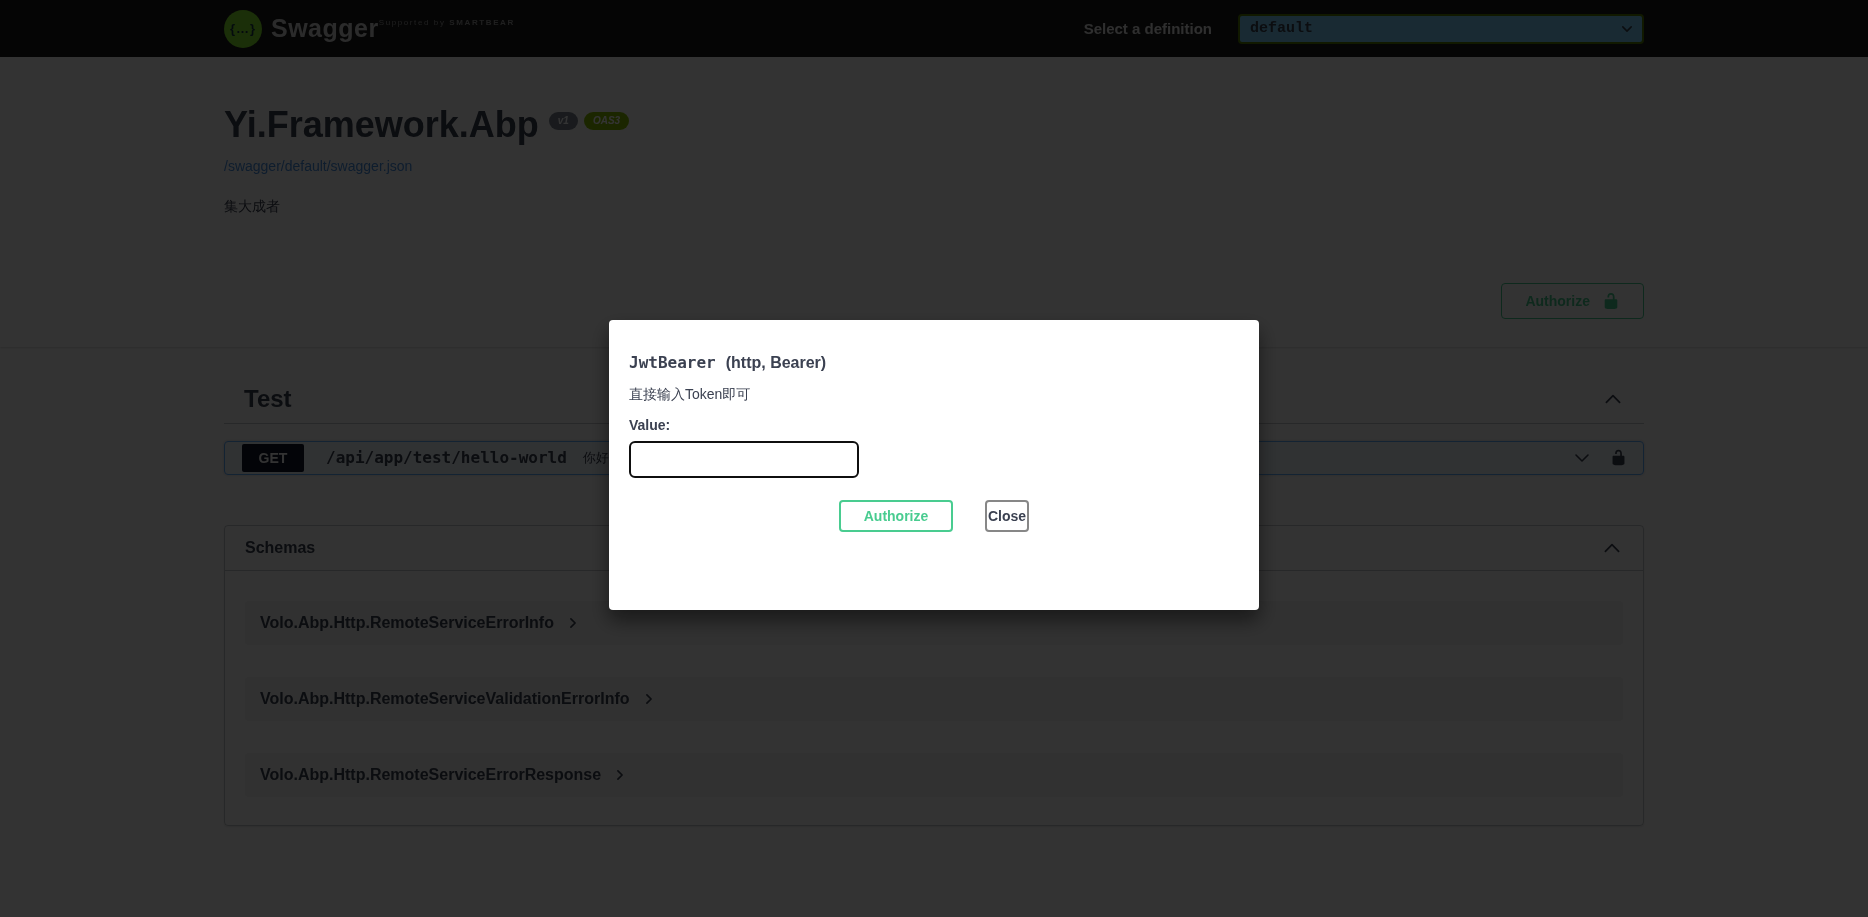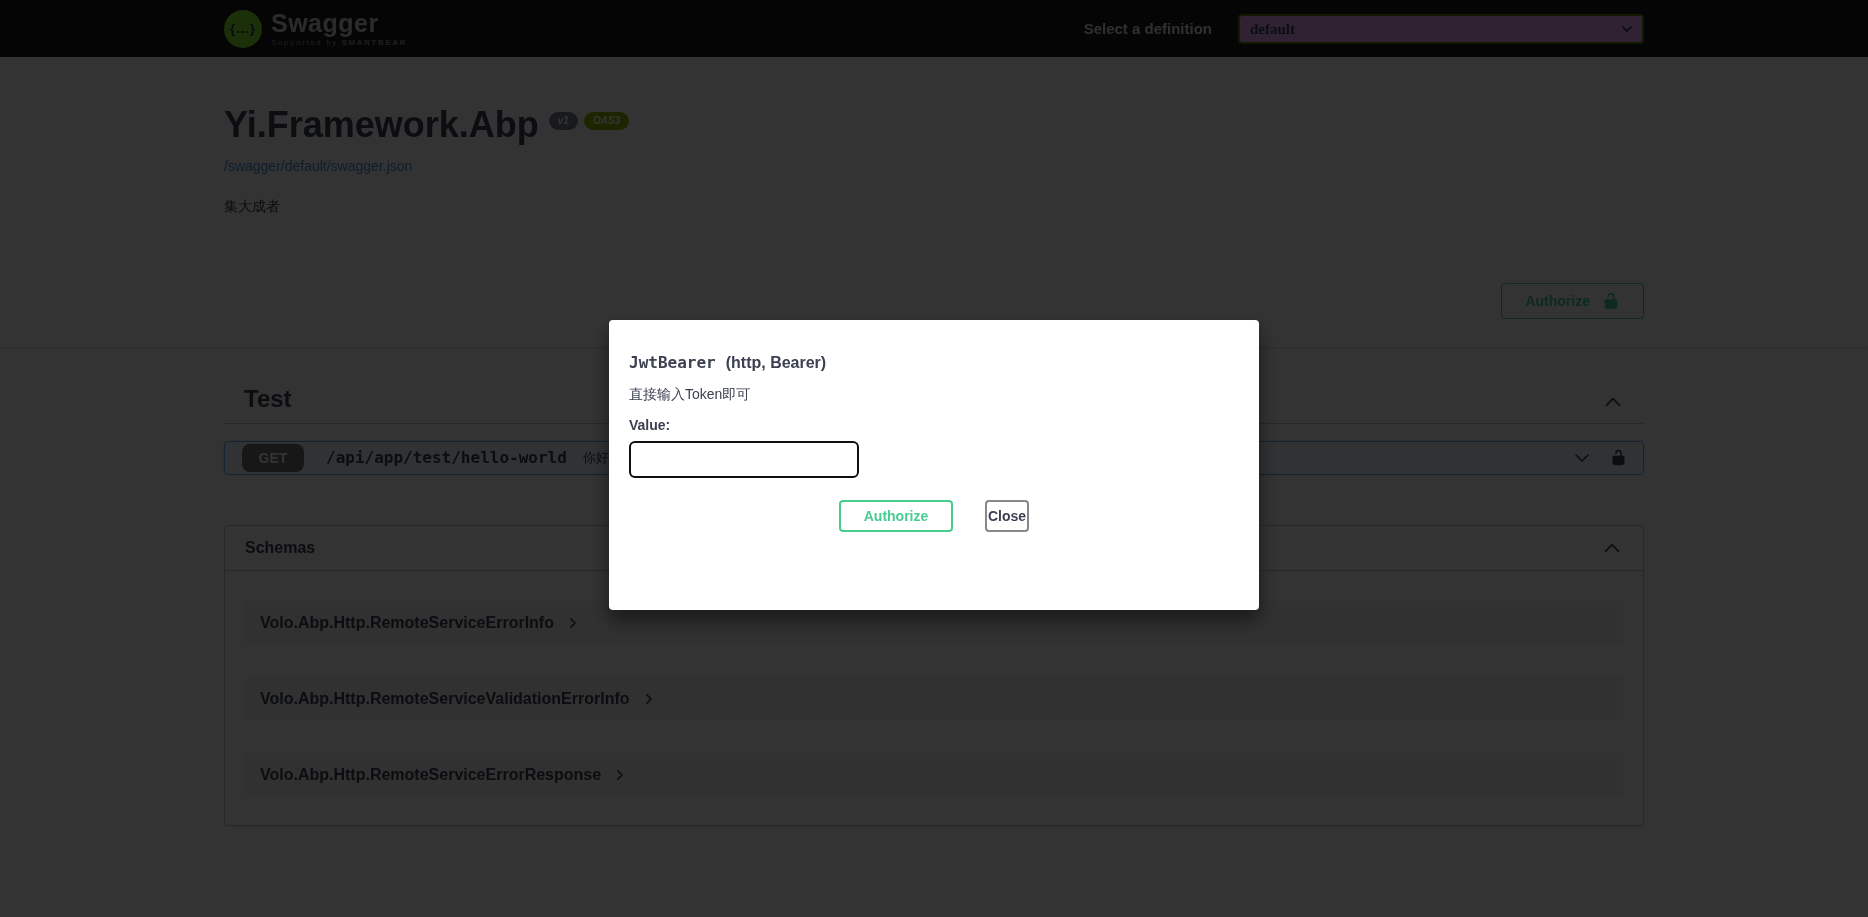--- a/index.html
+++ b/index.html
@@ -15,31 +15,31 @@
 
   
   .topbar { background: #1b1b1b; height: 57px; }
   .topbar .wrapper { height: 100%; display: flex; align-items: center; justify-content: space-between; }
   .logo { display: flex; align-items: center; gap: 9px; }
   .logo-circle {
     width: 38px; height: 38px; border-radius: 50%; background: #85ea2d;
     display: flex; align-items: center; justify-content: center;
     color: #173647; font-weight: bold; font-size: 13px; letter-spacing: 1px;
   }
-  .logo-text-col { display: flex; flex-direction: column; line-height: 1; }
+  .logo-text-col { display: flex; flex-direction: row; line-height: 1; }
   .logo-title { font-size: 25px; font-weight: 600; color: #d8d8d8; letter-spacing: .5px; }
   .logo-tagline { margin-top: 3px; font-size: 8px; color: #9a9a9a; letter-spacing: 1.6px; text-transform: none; }
   .download-url-wrapper { display: flex; align-items: center; gap: 26px; }
   .select-label-text { color: #e8e8e8; font-weight: bold; font-size: 15px; }
   .select-wrap { position: relative; }
   .definition-select {
     -webkit-appearance: none; appearance: none;
-    width: 406px; height: 30px; background: #f0abfc;
+    width: 406px; height: 30px; background: #7dd3fc;
     border: 2px solid #547f00; border-radius: 4px;
-    font-family: Liberation Serif, serif;
+    font-family: Liberation Mono, monospace;
     font-size: 15px; font-weight: bold; color: #3b4151;
     padding: 0 32px 0 10px; outline: none;
   }
   .select-chevron { position: absolute; right: 10px; top: 8px; pointer-events: none; display: block; }
 
   
   .info-section .wrapper { padding-top: 48px; }
   .api-title { font-size: 36px; font-weight: bold; color: #3b4151; display: flex; align-items: flex-start; gap: 10px; line-height: 1.1; }
   .badges { display: flex; gap: 6px; margin-top: 7px; }
   .badge { border-radius: 57px; color: #fff; font-size: 10px; font-weight: bold; padding: 4px 9px; line-height: 1; font-style: italic; }
@@ -54,32 +54,32 @@
   .btn-authorize {
     display: flex; align-items: center; gap: 12px;
     background: transparent; border: 1px solid #49cc90; border-radius: 4px;
     color: #49cc90; font-family: "Liberation Sans", sans-serif; font-weight: bold; font-size: 14px;
     padding: 8px 23px; cursor: pointer;
   }
 
   
   .opblock-tag-section { margin-top: 28px; }
   .opblock-tag {
-    display: flex; align-items: flex-end; justify-content: space-between;
+    display: flex; align-items: center; justify-content: space-between;
     padding: 10px 20px; border-bottom: 1px solid rgba(59,65,81,.3); cursor: pointer;
   }
   .opblock-tag-title { font-size: 24px; font-weight: bold; color: #3b4151; }
   .opblock {
     margin-top: 17px; border: 1px solid #61affe; background: rgba(97,175,254,.1);
     border-radius: 4px; box-shadow: 0 0 3px rgba(0,0,0,.19);
   }
   .opblock-summary { display: flex; align-items: center; padding: 2px 12px 2px 17px; min-height: 31px; cursor: pointer; }
   .opblock-method {
-    background: #737373; color: #fff; font-weight: bold; font-size: 14px;
-    border-radius: 8px; padding: 6px 0; width: 62px; text-align: center;
+    background: #0f172a; color: #fff; font-weight: bold; font-size: 14px;
+    border-radius: 2px; padding: 6px 0; width: 62px; text-align: center;
   }
   .opblock-path { margin-left: 22px; font-family: "DejaVu Sans Mono", monospace; font-weight: bold; font-size: 16px; color: #3b4151; }
   .opblock-desc { margin-left: 16px; font-size: 13px; color: #3b4151; }
   .opblock-icons { margin-left: auto; display: flex; align-items: center; gap: 18px; margin-right: 4px; }
   .icon-btn { background: none; border: none; padding: 0; cursor: pointer; display: flex; align-items: center; }
 
   
   .models-section { margin-top: 50px; border: 1px solid rgba(59,65,81,.3); border-radius: 4px; box-shadow: 0 1px 2px rgba(0,0,0,.1); }
   .models-header {
     display: flex; align-items: center; justify-content: space-between;

